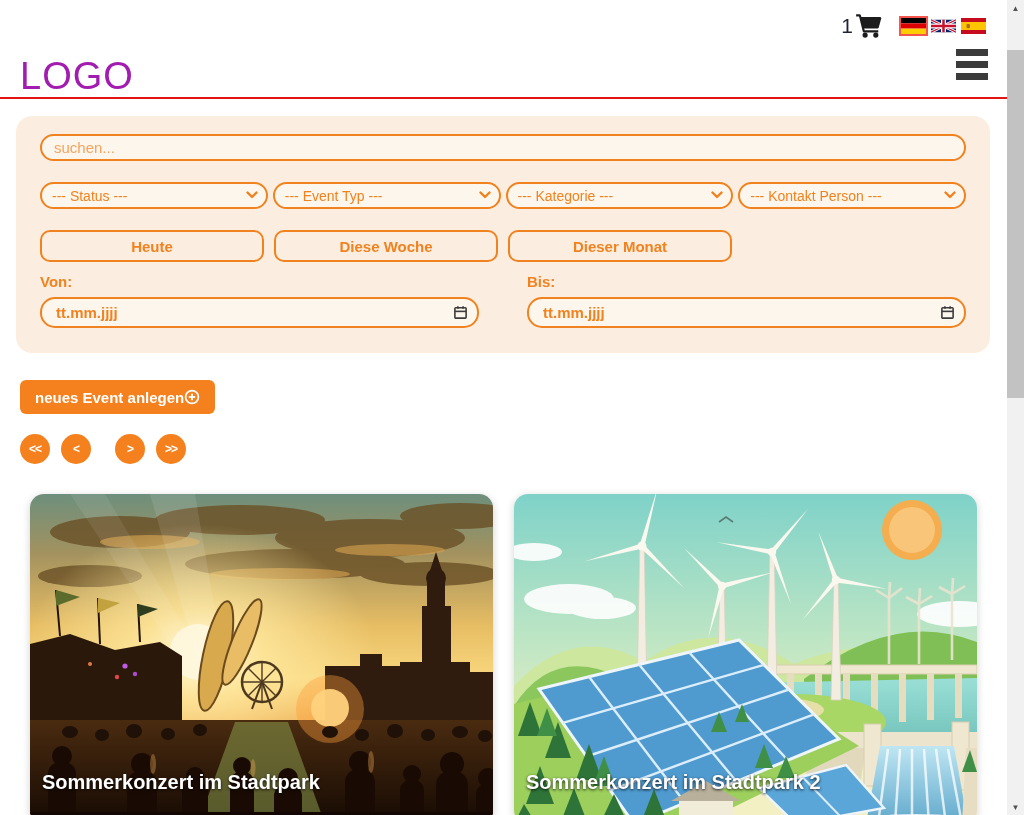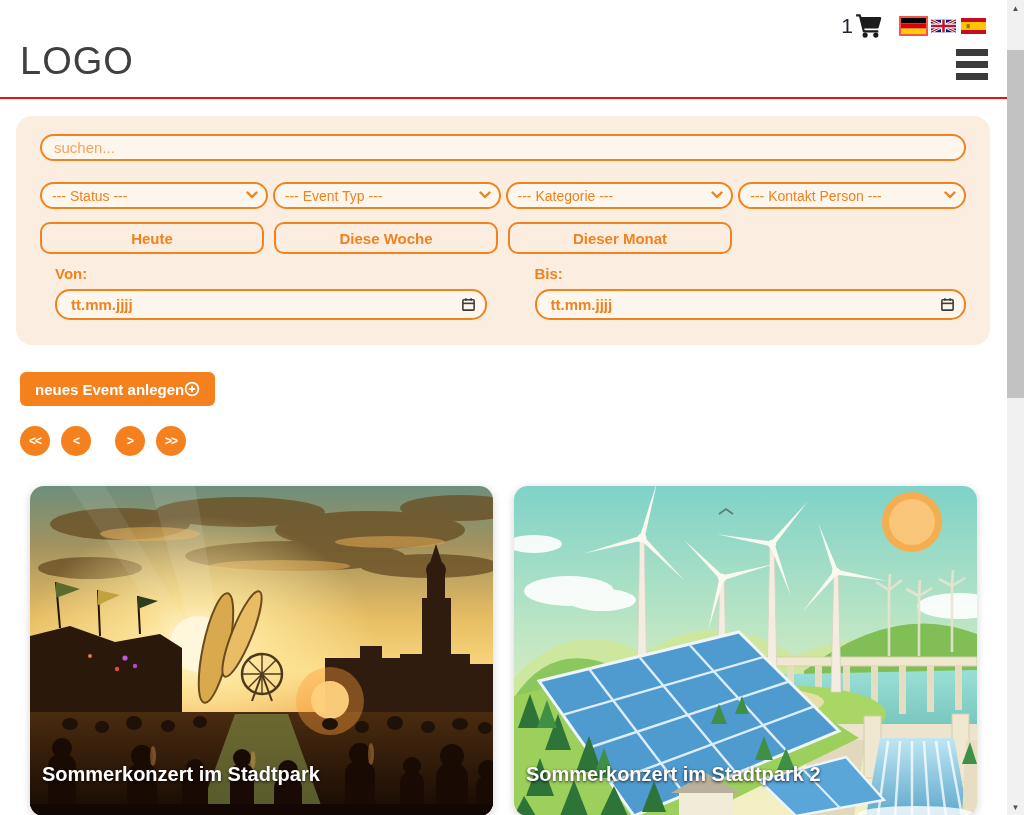--- a/index.html
+++ b/index.html
@@ -9,22 +9,22 @@
     background:#fff; position:relative;
   }
   .content { width:1007px; }
 
   
   header {
     height:99px; background:#fff; border-bottom:2px solid #e41414;
     position:relative;
   }
   .logo {
-    position:absolute; left:20px; top:40px;
-    font-size:38px; color:#404040; letter-spacing:1px; font-weight:400;
+    position:absolute; left:20px; top:55px;
+    font-size:38px; color:#a21caf; letter-spacing:1px; font-weight:400;
   }
   .header-right {
     position:absolute; top:13px; right:21px;
     display:flex; align-items:center;
   }
   .cart { display:flex; align-items:center; gap:2px; cursor:pointer; margin-right:19px; }
   .cart-count { font-size:21px; color:#1d2430; }
   .flags { display:flex; align-items:center; gap:5px; }
   .flag { width:25px; height:16px; display:block; cursor:pointer; position:relative; }
   .flag svg { width:100%; height:100%; display:block; }
@@ -59,29 +59,29 @@
     appearance:none; -webkit-appearance:none; -moz-appearance:none;
     font-family:"Liberation Sans", sans-serif; cursor:pointer; outline:none;
   }
   .select-chevron {
     position:absolute; right:10px; top:9px; pointer-events:none; line-height:0;
   }
 
   .date-filter-label { margin-top:26px; font-size:15px; font-weight:700; color:#222; }
 
   .quick-row {
-    margin-top:13px; display:grid; grid-template-columns:repeat(4,1fr); gap:10px;border-radius:10px;
+    margin-top:21px; display:grid; grid-template-columns:repeat(4,1fr); gap:10px;border-radius:10px;
   }
   .quick-btn {
     height:32px; border:2px solid #f0821f; border-radius:10px;
     background:transparent; color:#f0821f; font-size:15px; font-weight:700;
     font-family:"Liberation Sans", sans-serif; cursor:pointer;
   }
 
-  .fromto-row { margin-top:11px; display:grid; grid-template-columns:1fr 1fr; gap:48px;margin-left:15px; }
+  .fromto-row { margin-top:11px; display:grid; grid-template-columns:1fr 1fr; gap:48px; }
   .fromto-label { font-size:15px; font-weight:700; color:#f0821f; }
   .date-wrap { position:relative; margin-top:7px; }
   .date-input {
     width:100%; height:31px; border:2px solid #f0821f; border-radius:15px;
     background:#fdf6ec; padding:0 34px 0 14px; font-size:15px; font-weight:700;
     color:#f0821f; font-family:"Liberation Sans", sans-serif; outline:none; display:block;
   }
   .date-input::placeholder { color:#f0821f; opacity:1; font-weight:700; }
   .calendar-icon { position:absolute; right:11px; top:8px; line-height:0; cursor:pointer; }
 

